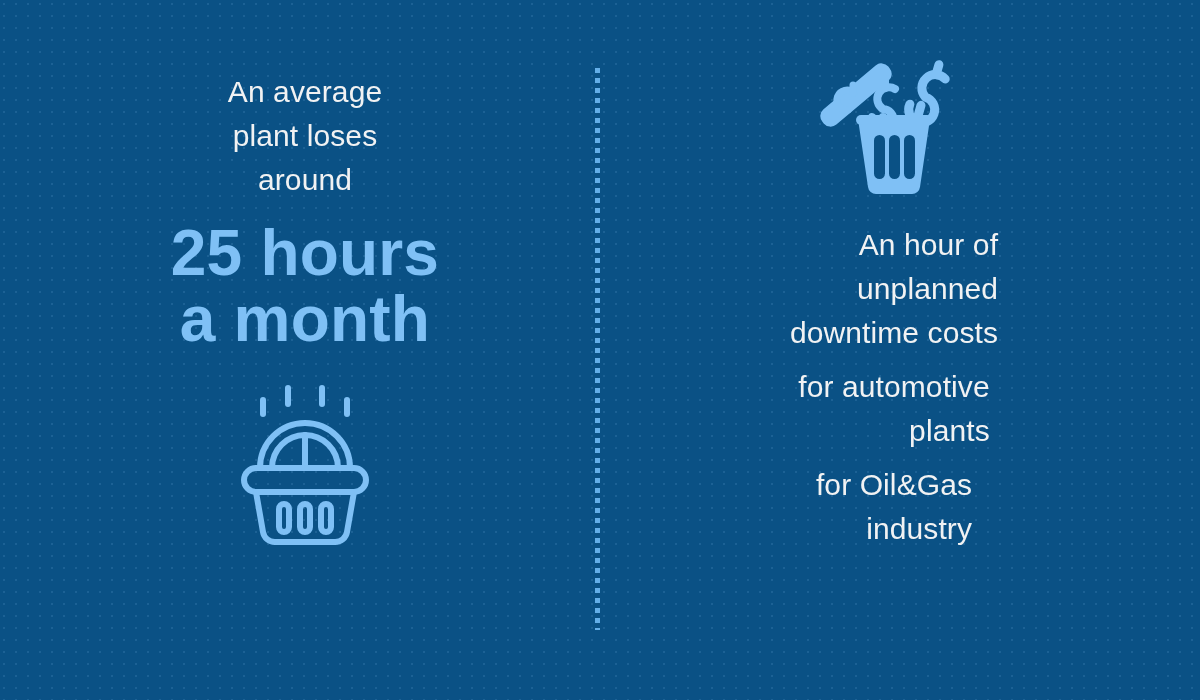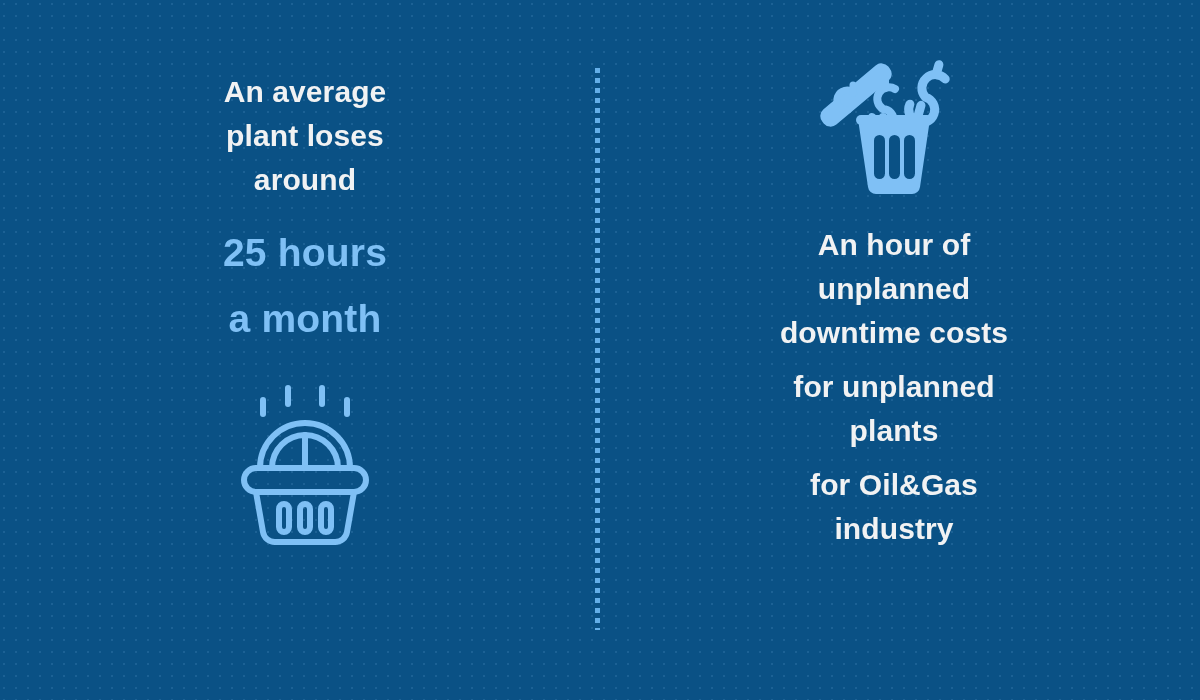--- a/index.html
+++ b/index.html
@@ -31,50 +31,50 @@
   .column {
     position: absolute;
     top: 0;
     height: 700px;
     display: flex;
     flex-direction: column;
     align-items: center;
     text-align: center;
   }
   #left-column  { left: 60px;  width: 490px; }
-  #right-column { left: 648px; width: 492px; }
+  #right-column { left: 648px; width: 492px; text-align: right; }
 
   
   #divider {
     position: absolute;
     left: 595px;
     top: 68px;
     width: 5px;
     height: 562px;
     background-image: linear-gradient(
         to bottom,
         #64AEE8 0px, #64AEE8 5px,
         rgba(0,0,0,0) 5px, rgba(0,0,0,0) 10px);
     background-size: 5px 10px;
     background-repeat: repeat-y;
   }
 
   
   .line {
     color: #F1F2F3;
     font-size: 30px;
-    font-weight: bold;
+    font-weight: normal;
     line-height: 44px;
     letter-spacing: 0.1px;
     margin: 0;
     white-space: pre-line;
   }
   .accent {
     color: #7FC0F5;
-    font-size: 39px;
+    font-size: 64px;
     font-weight: bold;
     line-height: 66px;
     letter-spacing: 0.2px;
     margin: 0;
     white-space: pre-line;
   }
   .accent.tight { line-height: 62px; }
 
   
   #left-intro      { margin-top: 70px; }
@@ -171,21 +171,21 @@
         <rect x="70" y="78" width="11" height="44" rx="5.5" fill="#0A5185"></rect>
         <rect x="85" y="78" width="11" height="44" rx="5.5" fill="#0A5185"></rect>
       </svg>
     </span>
 
     <p id="right-intro" class="line">An hour of
 unplanned
 downtime costs</p>
 
 
-    <p id="right-caption-1" class="line">for unplanned
+    <p id="right-caption-1" class="line">for automotive
 plants</p>
 
 
     <p id="right-caption-2" class="line">for Oil&amp;Gas
 industry</p>
 
   </div>
 
 </div>
 

